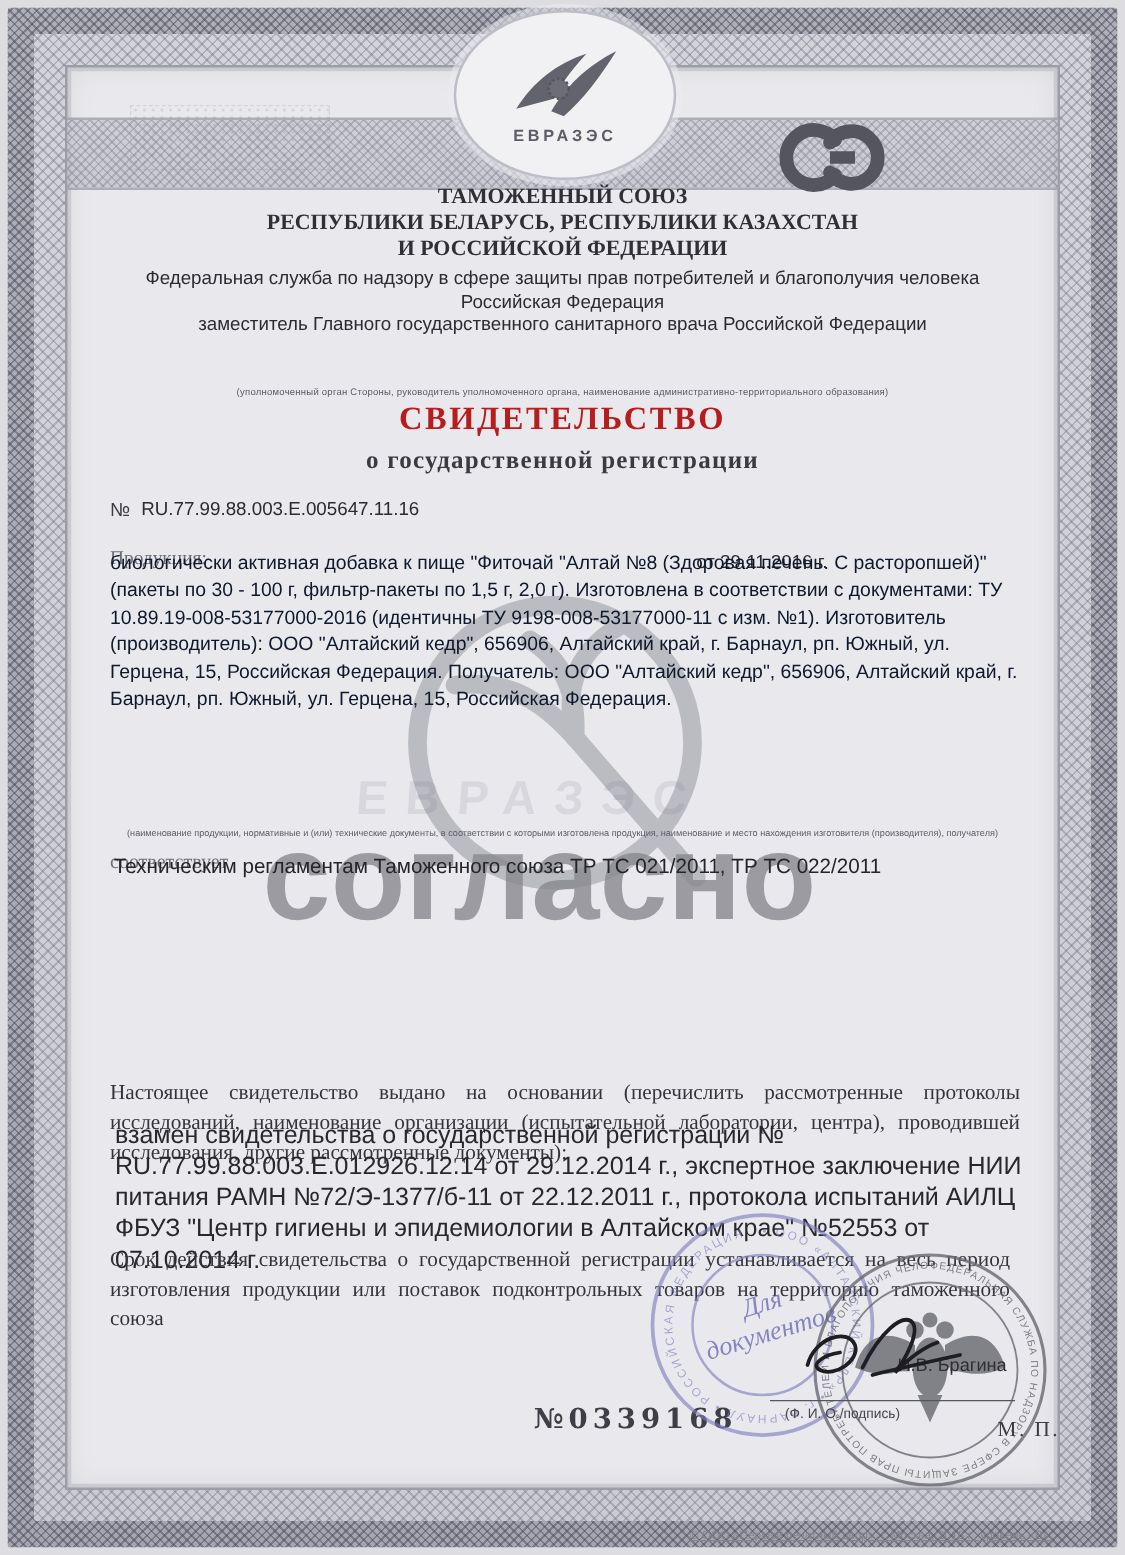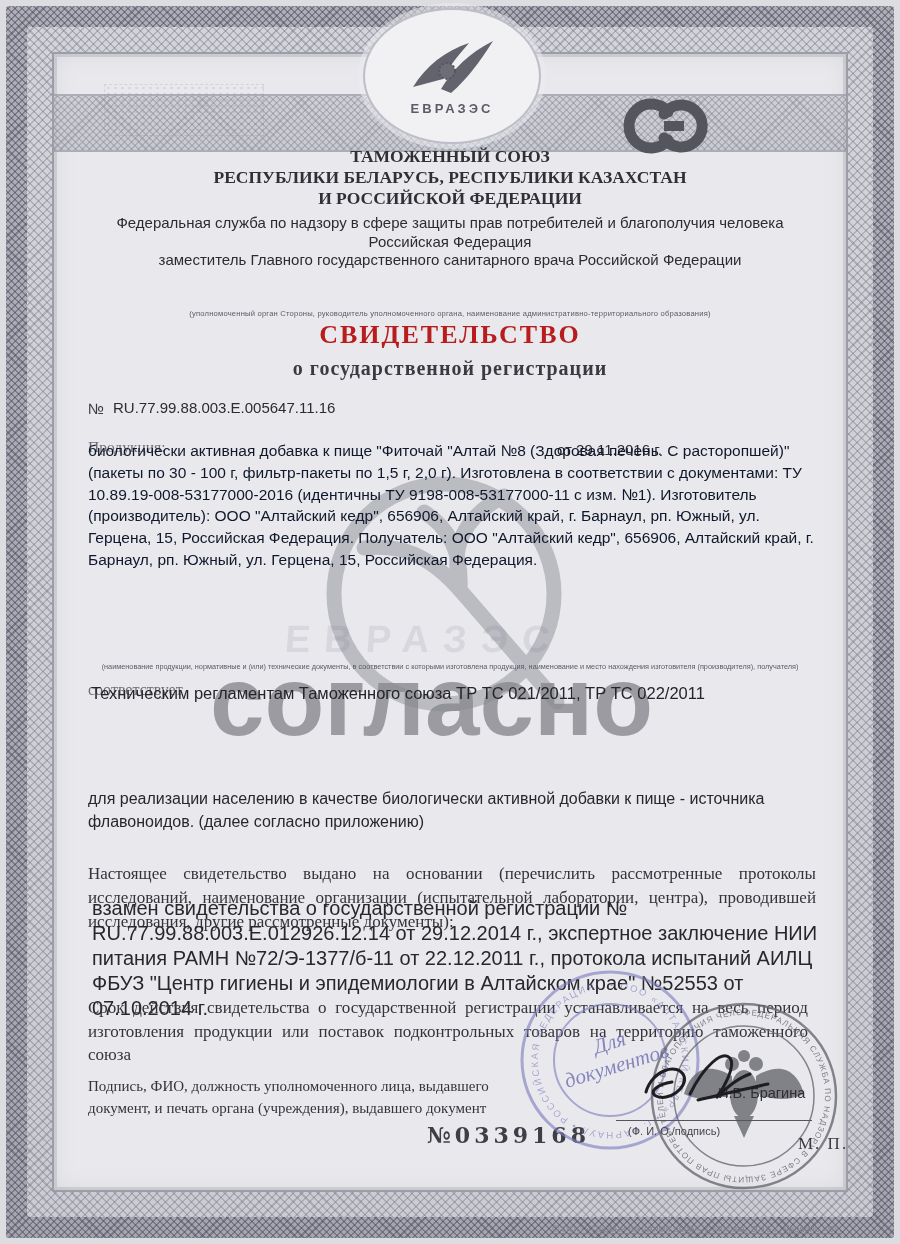--- a/index.html
+++ b/index.html
@@ -155,28 +155,26 @@
   <div class="txt num-value">RU.77.99.88.003.E.005647.11.16</div>
   <div class="txt num-date">от  29.11.2016 г.</div>
 
   <div class="txt product-ghost ghost serif">Продукция:</div>
   <div class="txt product-text">биологически активная добавка к пище "Фиточай "Алтай №8 (Здоровая печень. С расторопшей)" (пакеты по 30 - 100 г, фильтр-пакеты по 1,5 г, 2,0 г). Изготовлена в соответствии с документами: ТУ 10.89.19-008-53177000-2016 (идентичны ТУ 9198-008-53177000-11 с изм. №1). Изготовитель (производитель): ООО "Алтайский кедр", 656906, Алтайский край, г. Барнаул, рп. Южный, ул. Герцена, 15, Российская Федерация.  Получатель: ООО "Алтайский кедр", 656906, Алтайский край, г. Барнаул, рп. Южный, ул. Герцена, 15, Российская Федерация.</div>
   <div class="txt footnote center">(наименование продукции, нормативные и (или) технические документы, в соответствии с которыми изготовлена продукция, наименование и место нахождения изготовителя (производителя), получателя)</div>
 
   <div class="txt compliance-ghost ghost serif">соответствует</div>
   <div class="txt compliance-text">Техническим регламентам Таможенного союза ТР ТС 021/2011, ТР ТС 022/2011</div>
 
-  <div class="txt reg-text2">для реализации населению в качестве биологически активной добавки к пище - источника флавоноидов. (далее согласно приложению)</div>
 
   <div class="txt basis-pre serif">Настоящее свидетельство выдано на основании (перечислить рассмотренные протоколы исследований, наименование организации (испытательной лаборатории, центра), проводившей исследования, другие рассмотренные документы):</div>
   <div class="txt basis-typed">взамен свидетельства о государственной регистрации № RU.77.99.88.003.E.012926.12.14 от 29.12.2014 г., экспертное заключение НИИ питания РАМН №72/Э-1377/б-11 от 22.12.2011 г., протокола испытаний АИЛЦ ФБУЗ "Центр гигиены и эпидемиологии в Алтайском крае" №52553 от 07.10.2014 г.</div>
 
   <div class="txt validity serif">Срок действия свидетельства о государственной регистрации устанавливается на весь период изготовления продукции или поставок подконтрольных товаров на территорию таможенного союза</div>
 
-  <div class="txt sign-label serif">Подпись, ФИО, должность уполномоченного лица, выдавшего документ, и печать органа (учреждения), выдавшего документ</div>
   <div class="txt serial">№0339168</div>
   <div class="txt signer-name">И.В. Брагина</div>
   <div class="fio-line"></div>
   <div class="txt fio-caption">(Ф. И. О./подпись)</div>
   <div class="txt mp serif">М. П.</div>
 
   <div class="stamp blue-stamp">
     <svg width="196" height="196" viewBox="0 0 196 196">
       <defs>
           <path id="bluering" d="M98 26 A72 72 0 1 1 97.9 26"></path>

